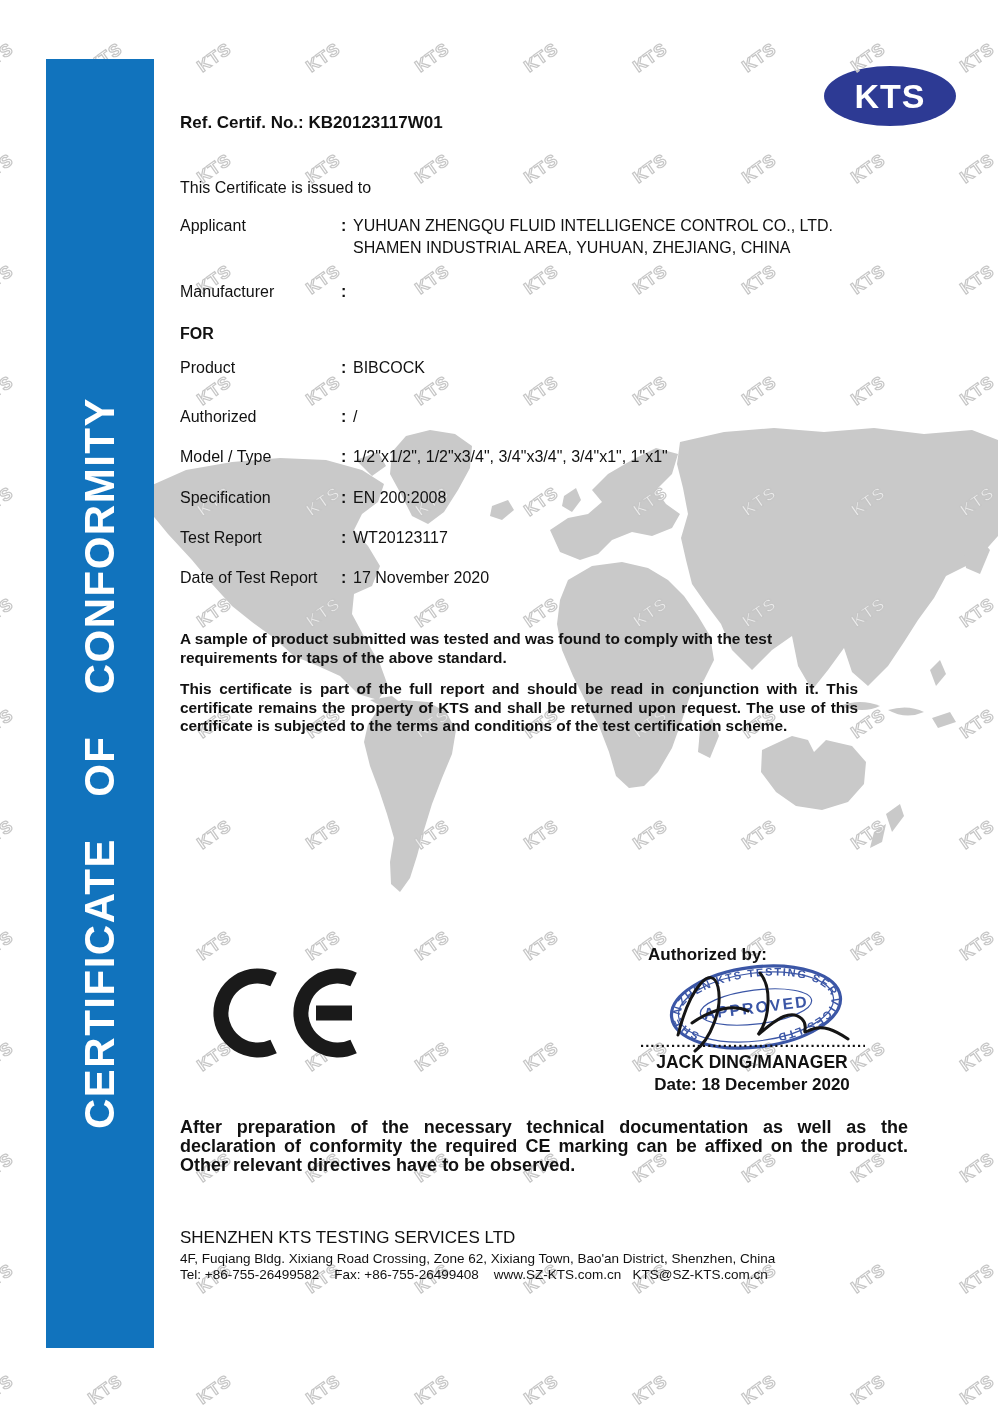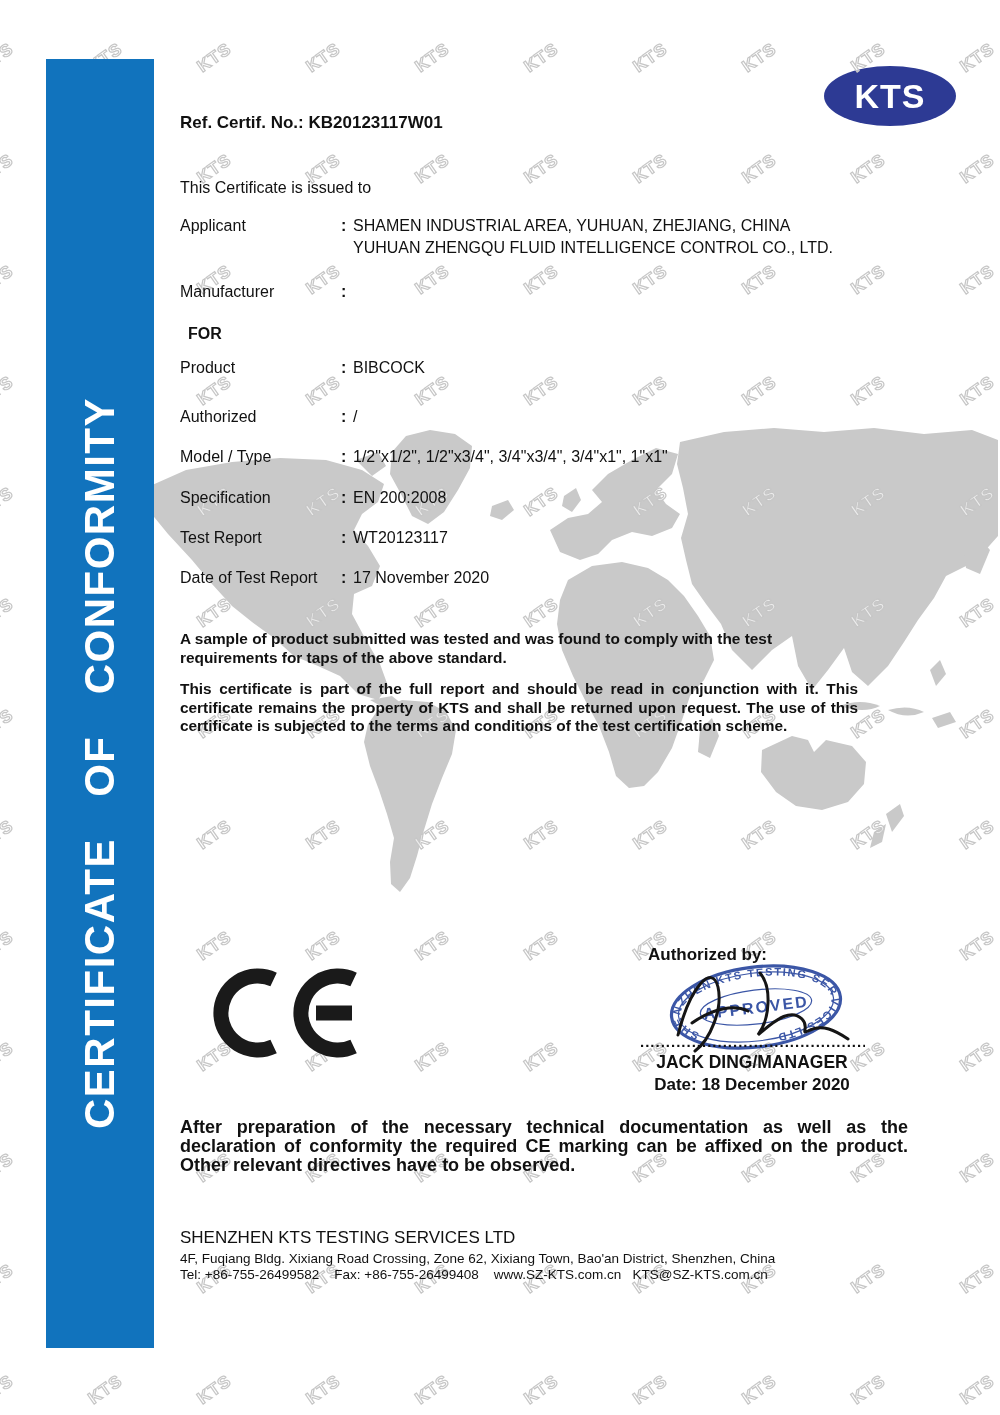--- a/index.html
+++ b/index.html
@@ -40,21 +40,21 @@
     color:#ffffff;font-weight:bold;font-size:34px;letter-spacing:1px;
   }
   
   .ref-line{position:absolute;left:180px;top:113px;font-size:17px;font-weight:bold;}
   .issued-line{position:absolute;left:180px;top:179px;font-size:16px;}
   
   .row{position:absolute;left:180px;width:740px;display:flex;font-size:16px;line-height:22px;}
   .row .lab{width:161px;flex:none;}
   .row .colon{width:12px;flex:none;font-weight:bold;}
   .row .val{flex:1;}
-  .for-head{position:absolute;left:180px;top:325px;font-size:16px;font-weight:bold;margin-left:8px;}
+  .for-head{position:absolute;left:180px;top:325px;font-size:16px;font-weight:bold;}
   
   .summary{position:absolute;left:180px;top:630px;width:678px;font-size:15.4px;font-weight:bold;line-height:18.6px;}
   .summary .p2{margin-top:13px;text-align:justify;}
   
   .ce{position:absolute;left:210px;top:963px;}
   
   .auth-label{position:absolute;left:648px;top:945px;font-size:17px;font-weight:bold;}
   .stamp{position:absolute;left:640px;top:935px;}
   .dotted{position:absolute;left:640px;top:1033px;width:225px;text-align:center;
           font-size:15px;font-weight:bold;letter-spacing:1px;white-space:nowrap;overflow:hidden;}
@@ -232,22 +232,22 @@
     <div class="ref-line">
       <span>Ref. Certif. No.:</span>
       <span>KB20123117W01</span>
     </div>
     <div class="issued-line">This Certificate is issued to</div>
 
     <div class="row" style="top:215px">
       <span class="lab">Applicant</span>
       <span class="colon">:</span>
       <span class="val">
+        <div>YUHUAN ZHENGQU FLUID INTELLIGENCE CONTROL CO., LTD.</div>
         <div>SHAMEN INDUSTRIAL AREA, YUHUAN, ZHEJIANG, CHINA</div>
-        <div>YUHUAN ZHENGQU FLUID INTELLIGENCE CONTROL CO., LTD.</div>
       </span>
     </div>
     <div class="row" style="top:281px">
       <span class="lab">Manufacturer</span>
       <span class="colon">:</span>
     </div>
 
     <div class="for-head">FOR</div>
 
     <div class="row" style="top:357px">

